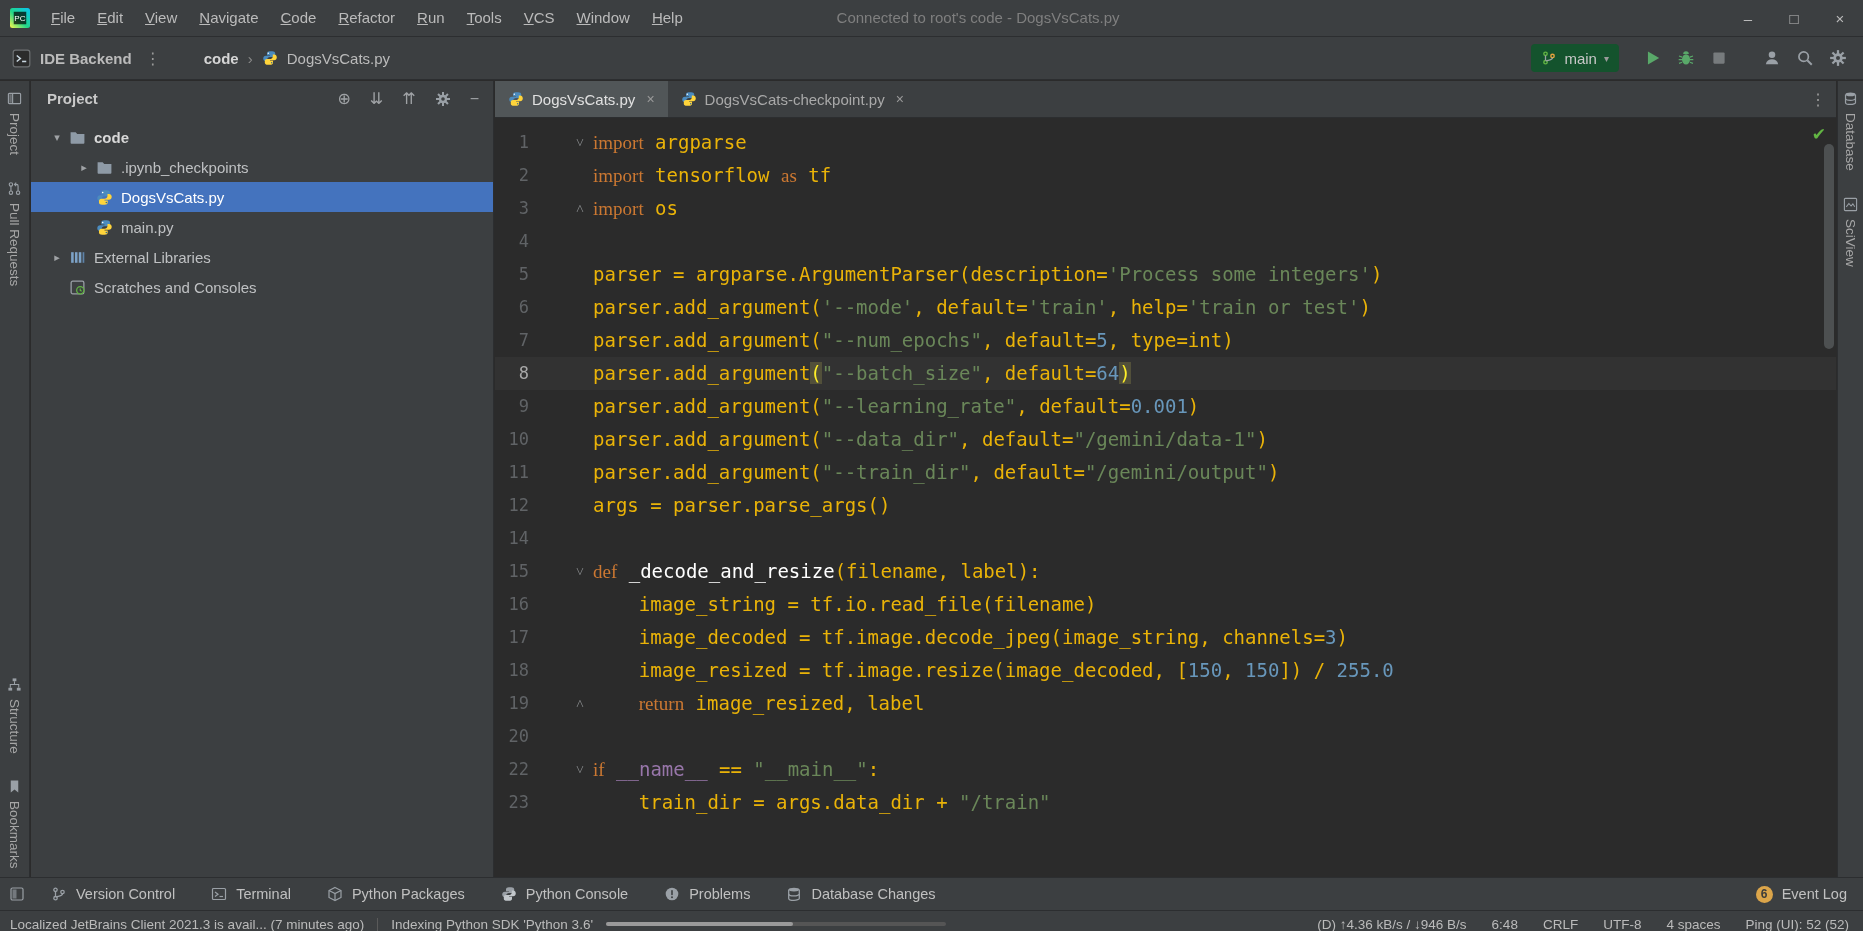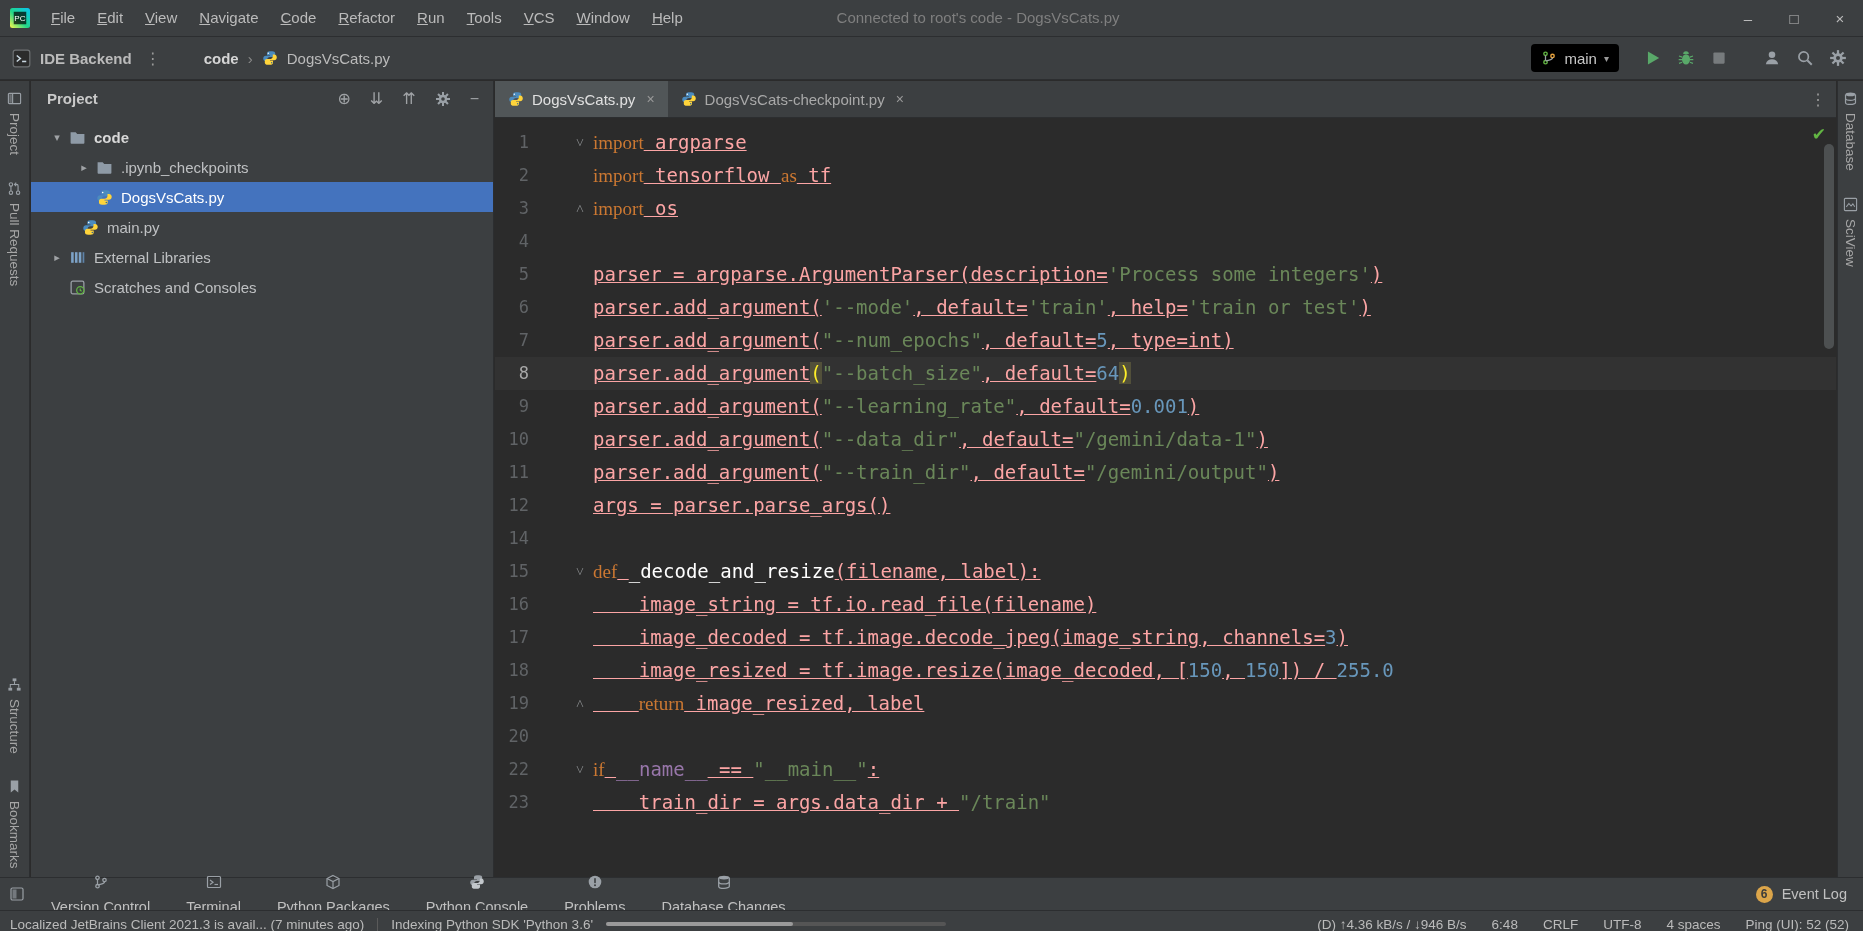--- a/index.html
+++ b/index.html
@@ -27,21 +27,21 @@
     align-items:center;padding:0 16px 0 12px;z-index:5;}
   .backend-ic{width:19px;height:19px;}
   .tb-label{color:#bbb;font-size:15px;margin:0 6px 0 9px;font-weight:bold;}
   .kebab{color:#9a9a9a;font-size:16px;padding:0 7px;}
   .breadcrumb{display:flex;align-items:center;margin-left:36px;gap:9px;font-size:15px;}
   .bc-root{color:#d5d5d5;font-weight:bold;}
   .bc-sep{color:#8a8a8a;}
   .bc-file{color:#bbb;}
   .ic.sm{width:16px;height:16px;}
   .tb-right{margin-left:auto;display:flex;align-items:center;gap:15px;}
-  .runconfig{display:flex;align-items:center;gap:7px;background:#000000;border-radius:4px;
+  .runconfig{display:flex;align-items:center;gap:7px;background:#14532d;border-radius:4px;
     height:28px;padding:0 10px;color:#c7c7c7;font-size:15px;margin-right:10px;}
   .runconfig .caret{font-size:10px;color:#9a9a9a;}
   .tbtn{width:18px;height:18px;}
   .gapl{margin-left:20px;}
 
   
   .main{position:absolute;top:81px;left:0;right:0;bottom:54px;}
   .stripe{position:absolute;top:0;bottom:0;background:#3c3f41;display:flex;
     flex-direction:column;align-items:center;}
   .stripe.left{left:0;width:30px;border-right:1px solid #2c2e30;}
@@ -81,33 +81,33 @@
   .codearea{position:absolute;top:37px;left:0;right:0;bottom:0;overflow:hidden;}
   #code{padding-top:8px;}
   .line{display:flex;height:33px;line-height:33px;font-family:"DejaVu Sans Mono",monospace;
     font-size:19px;white-space:pre;}
   .line.cur{background:#323232;}
   .ln{width:34px;text-align:right;color:#606366;font-size:17px;flex:none;
     font-family:"DejaVu Sans Mono",monospace;}
   .line.cur .ln{color:#a8a8a8;}
   .fold{width:64px;text-align:right;padding-right:9px;color:#8c8f91;font-size:14px;flex:none;}
   .kw{color:#cc7832;font-family:Liberation Serif, serif;}.str{color:#6a8759;}.num{color:#6897bb;}.fn{color:#ffffff;}
-  .dun{color:#9876aa;}.txt{color:#fca5a5;text-decoration:underline;}
+  .dun{color:#9876aa;}.txt{color:#eab308;}
   .m{background:#52503a;color:#ffef28;}
   .check{position:absolute;top:6px;right:10px;color:#62b543;font-size:17px;}
   .vscroll{position:absolute;top:26px;right:2px;width:10px;height:205px;background:#5a5d5f;
     border-radius:5px;opacity:.75;}
 
   
   .toolbottom{position:absolute;left:0;bottom:21px;width:100%;height:33px;background:#3c3f41;
     border-top:1px solid #2c2e30;display:flex;align-items:center;
     padding:0 16px 0 9px;font-size:14.5px;color:#c0c0c0;z-index:5;}
   .switcher-ic{width:16px;height:16px;}
   #btools{display:flex;gap:36px;margin-left:26px;}
-  .btool{display:flex;align-items:center;gap:9px;flex-direction:column;}
+  .btool{display:flex;align-items:center;gap:9px;}
   .btool .ic{width:16px;height:16px;}
   .eventlog{margin-left:auto;display:flex;align-items:center;gap:9px;}
   .badge{width:17px;height:17px;border-radius:50%;background:#dba54a;color:#3b3b3b;
     font-size:12px;display:flex;align-items:center;justify-content:center;font-weight:bold;}
 
   
   .statusbar{position:absolute;left:0;bottom:0;width:100%;height:21px;background:#3c3f41;
     border-top:1px solid #2c2e30;display:flex;align-items:center;
     padding:6px 14px 0 10px;font-size:13.5px;color:#bbb;z-index:5;}
   .st-sep{width:1px;height:13px;background:#5a5a5a;margin:0 13px;flex:none;}
@@ -332,21 +332,21 @@
           <span class="ic">
             <svg viewBox="0 0 16 16">
               <path d="M7.9 1.2c-1.7 0-2.9.8-2.9 2.1v1.9h3v.6H3.9C2.3 5.8 1.2 7 1.2 8.6c0 1.6 1.1 2.8 2.7 2.8h1.3V9.5c0-1.5 1.3-2.6 2.8-2.6h3c1.3 0 2.2-.9 2.2-2.2V3.3c0-1.3-1.3-2.1-2.9-2.1z" fill="#4B8BBE"></path>
               <path d="M8.1 14.8c1.7 0 2.9-.8 2.9-2.1v-1.9H8v-.6h4.1c1.6 0 2.7-1.2 2.7-2.8 0-1.6-1.1-2.8-2.7-2.8h-1.3v1.9c0 1.5-1.3 2.6-2.8 2.6H5c-1.3 0-2.2.9-2.2 2.2v1.4c0 1.3 1.3 2.1 2.9 2.1z" fill="#FFD43B"></path>
               <circle cx="6.3" cy="3.3" r=".7" fill="#fff"></circle>
               <circle cx="9.7" cy="12.7" r=".7" fill="#306998"></circle>
             </svg>
           </span>
           <span class="tlabel">DogsVsCats.py</span>
         </div>
-        <div class="trow" style="padding-left: 27px;">
+        <div class="trow" style="padding-left: 41px;">
           <span class="chev"></span>
           <span class="ic">
             <svg viewBox="0 0 16 16">
               <path d="M7.9 1.2c-1.7 0-2.9.8-2.9 2.1v1.9h3v.6H3.9C2.3 5.8 1.2 7 1.2 8.6c0 1.6 1.1 2.8 2.7 2.8h1.3V9.5c0-1.5 1.3-2.6 2.8-2.6h3c1.3 0 2.2-.9 2.2-2.2V3.3c0-1.3-1.3-2.1-2.9-2.1z" fill="#4B8BBE"></path>
               <path d="M8.1 14.8c1.7 0 2.9-.8 2.9-2.1v-1.9H8v-.6h4.1c1.6 0 2.7-1.2 2.7-2.8 0-1.6-1.1-2.8-2.7-2.8h-1.3v1.9c0 1.5-1.3 2.6-2.8 2.6H5c-1.3 0-2.2.9-2.2 2.2v1.4c0 1.3 1.3 2.1 2.9 2.1z" fill="#FFD43B"></path>
               <circle cx="6.3" cy="3.3" r=".7" fill="#fff"></circle>
               <circle cx="9.7" cy="12.7" r=".7" fill="#306998"></circle>
             </svg>
           </span>
           <span class="tlabel">main.py</span>

